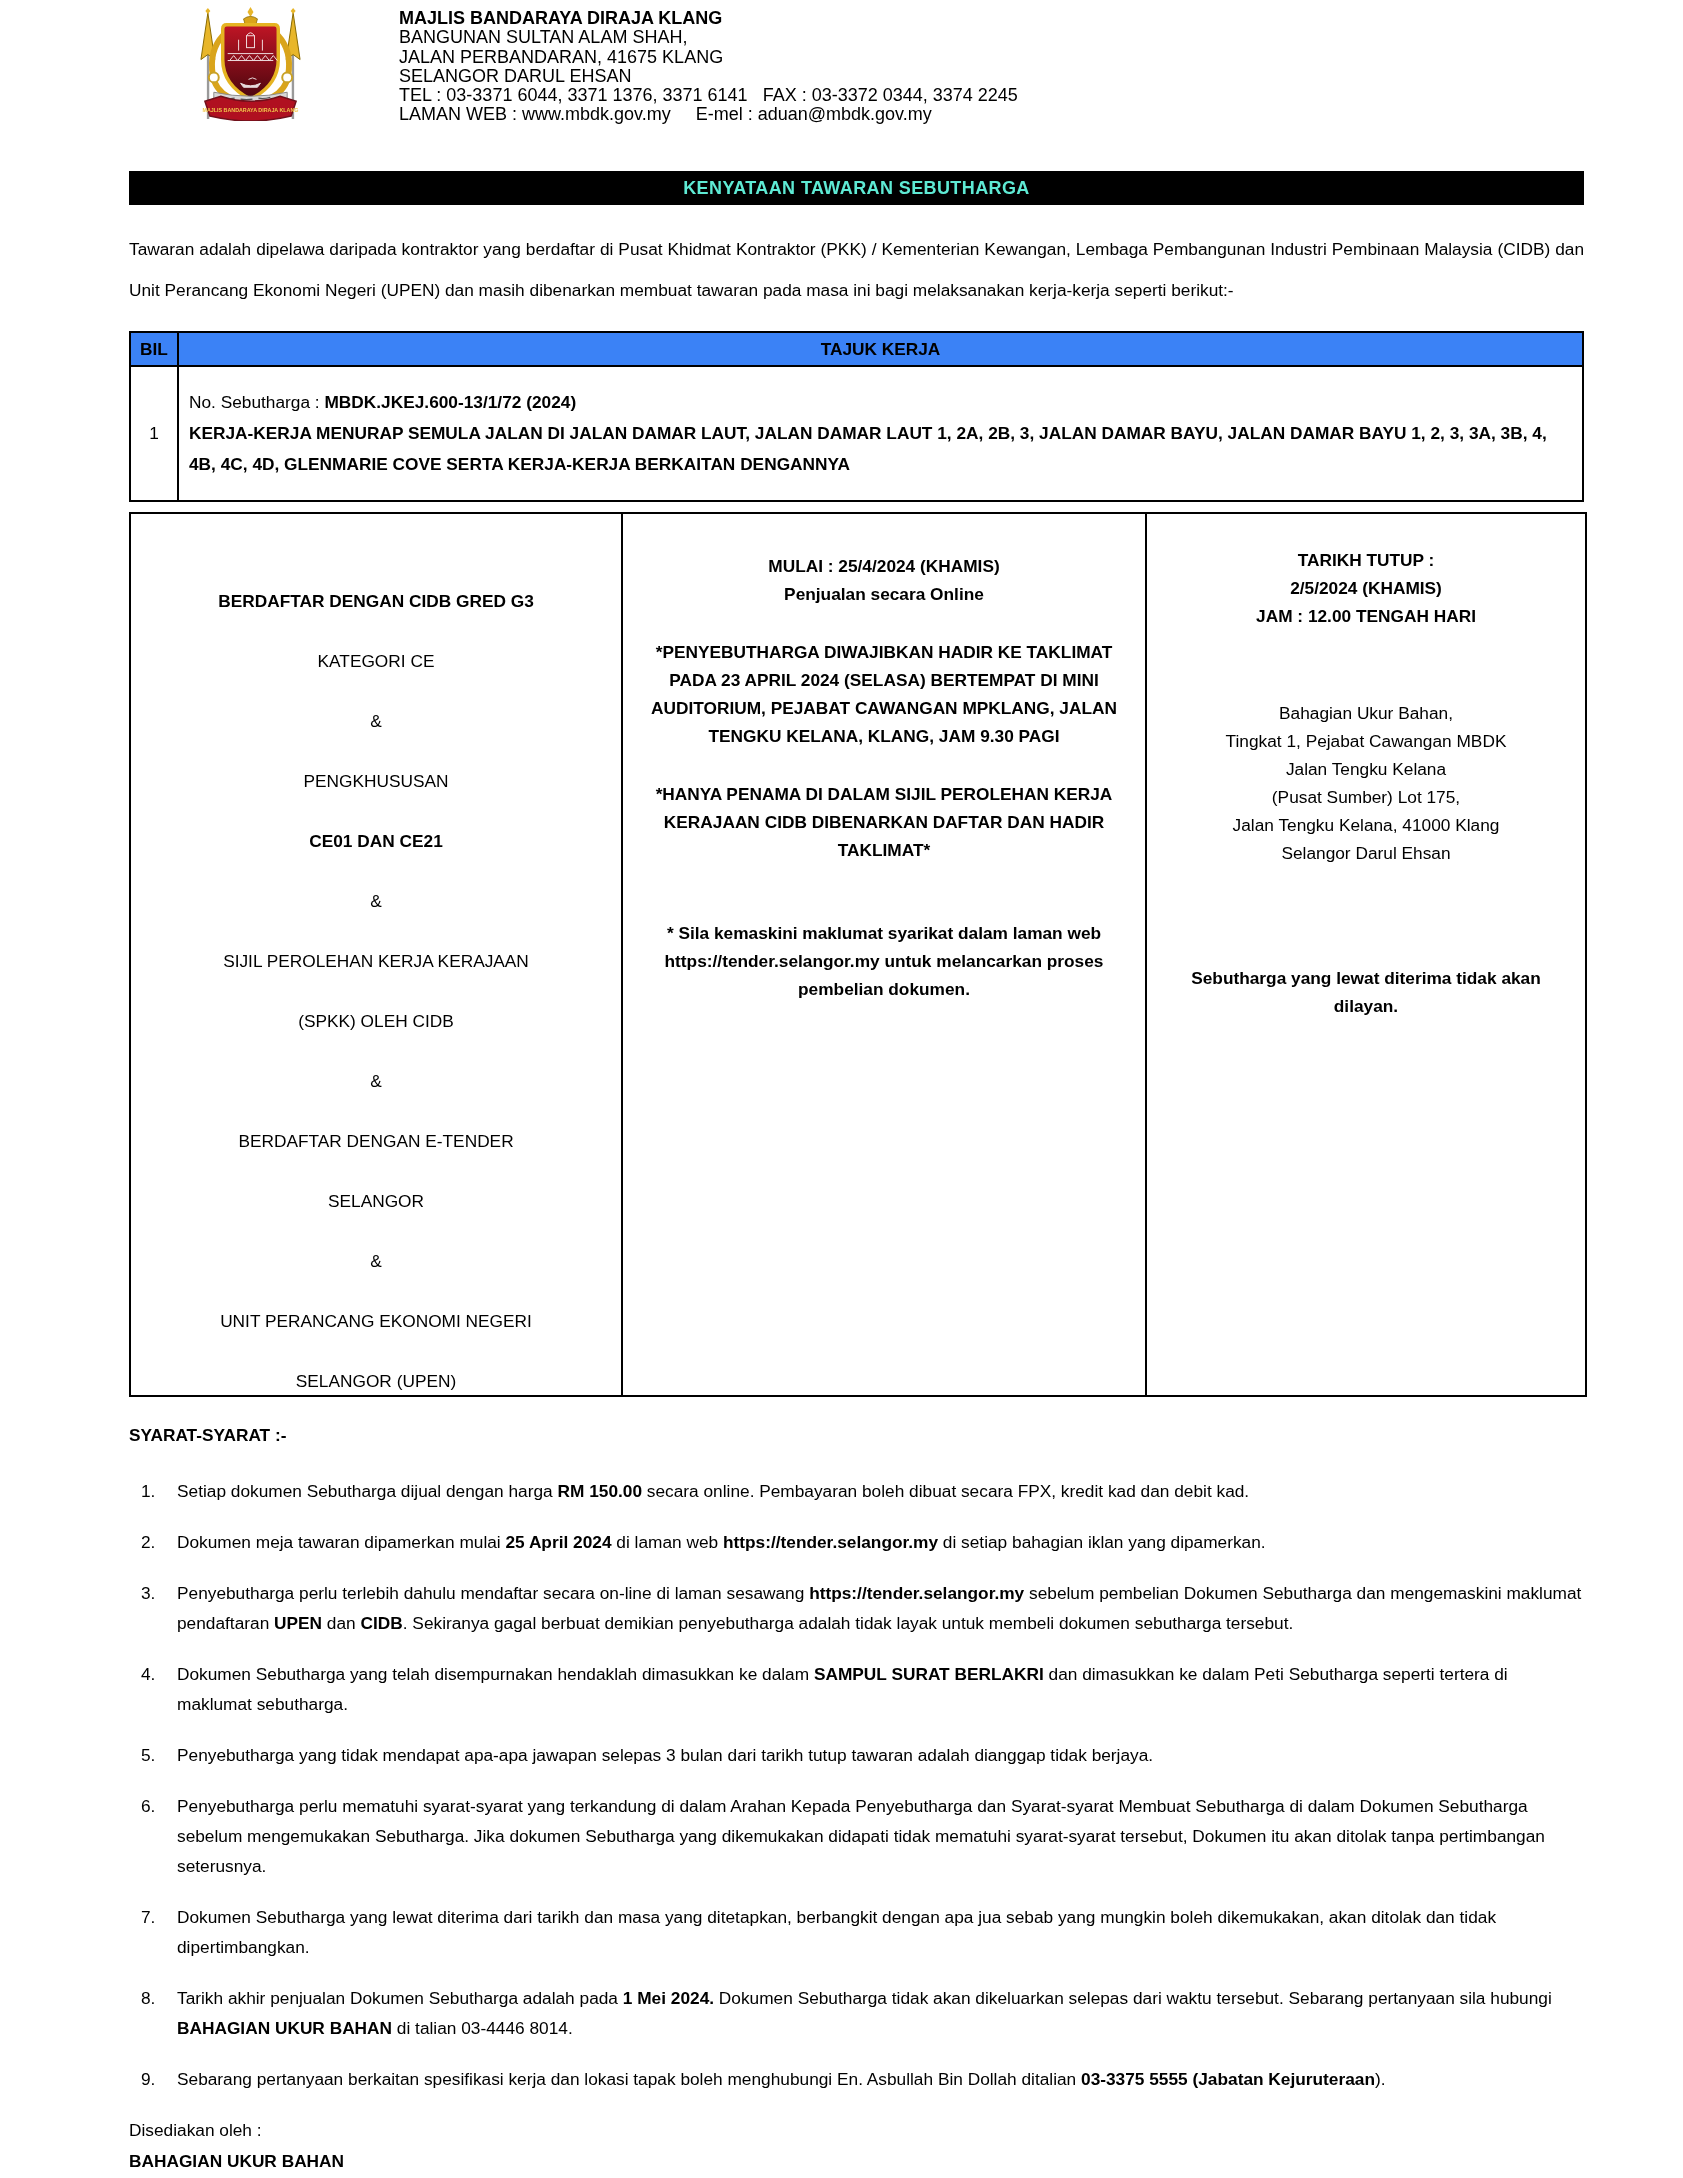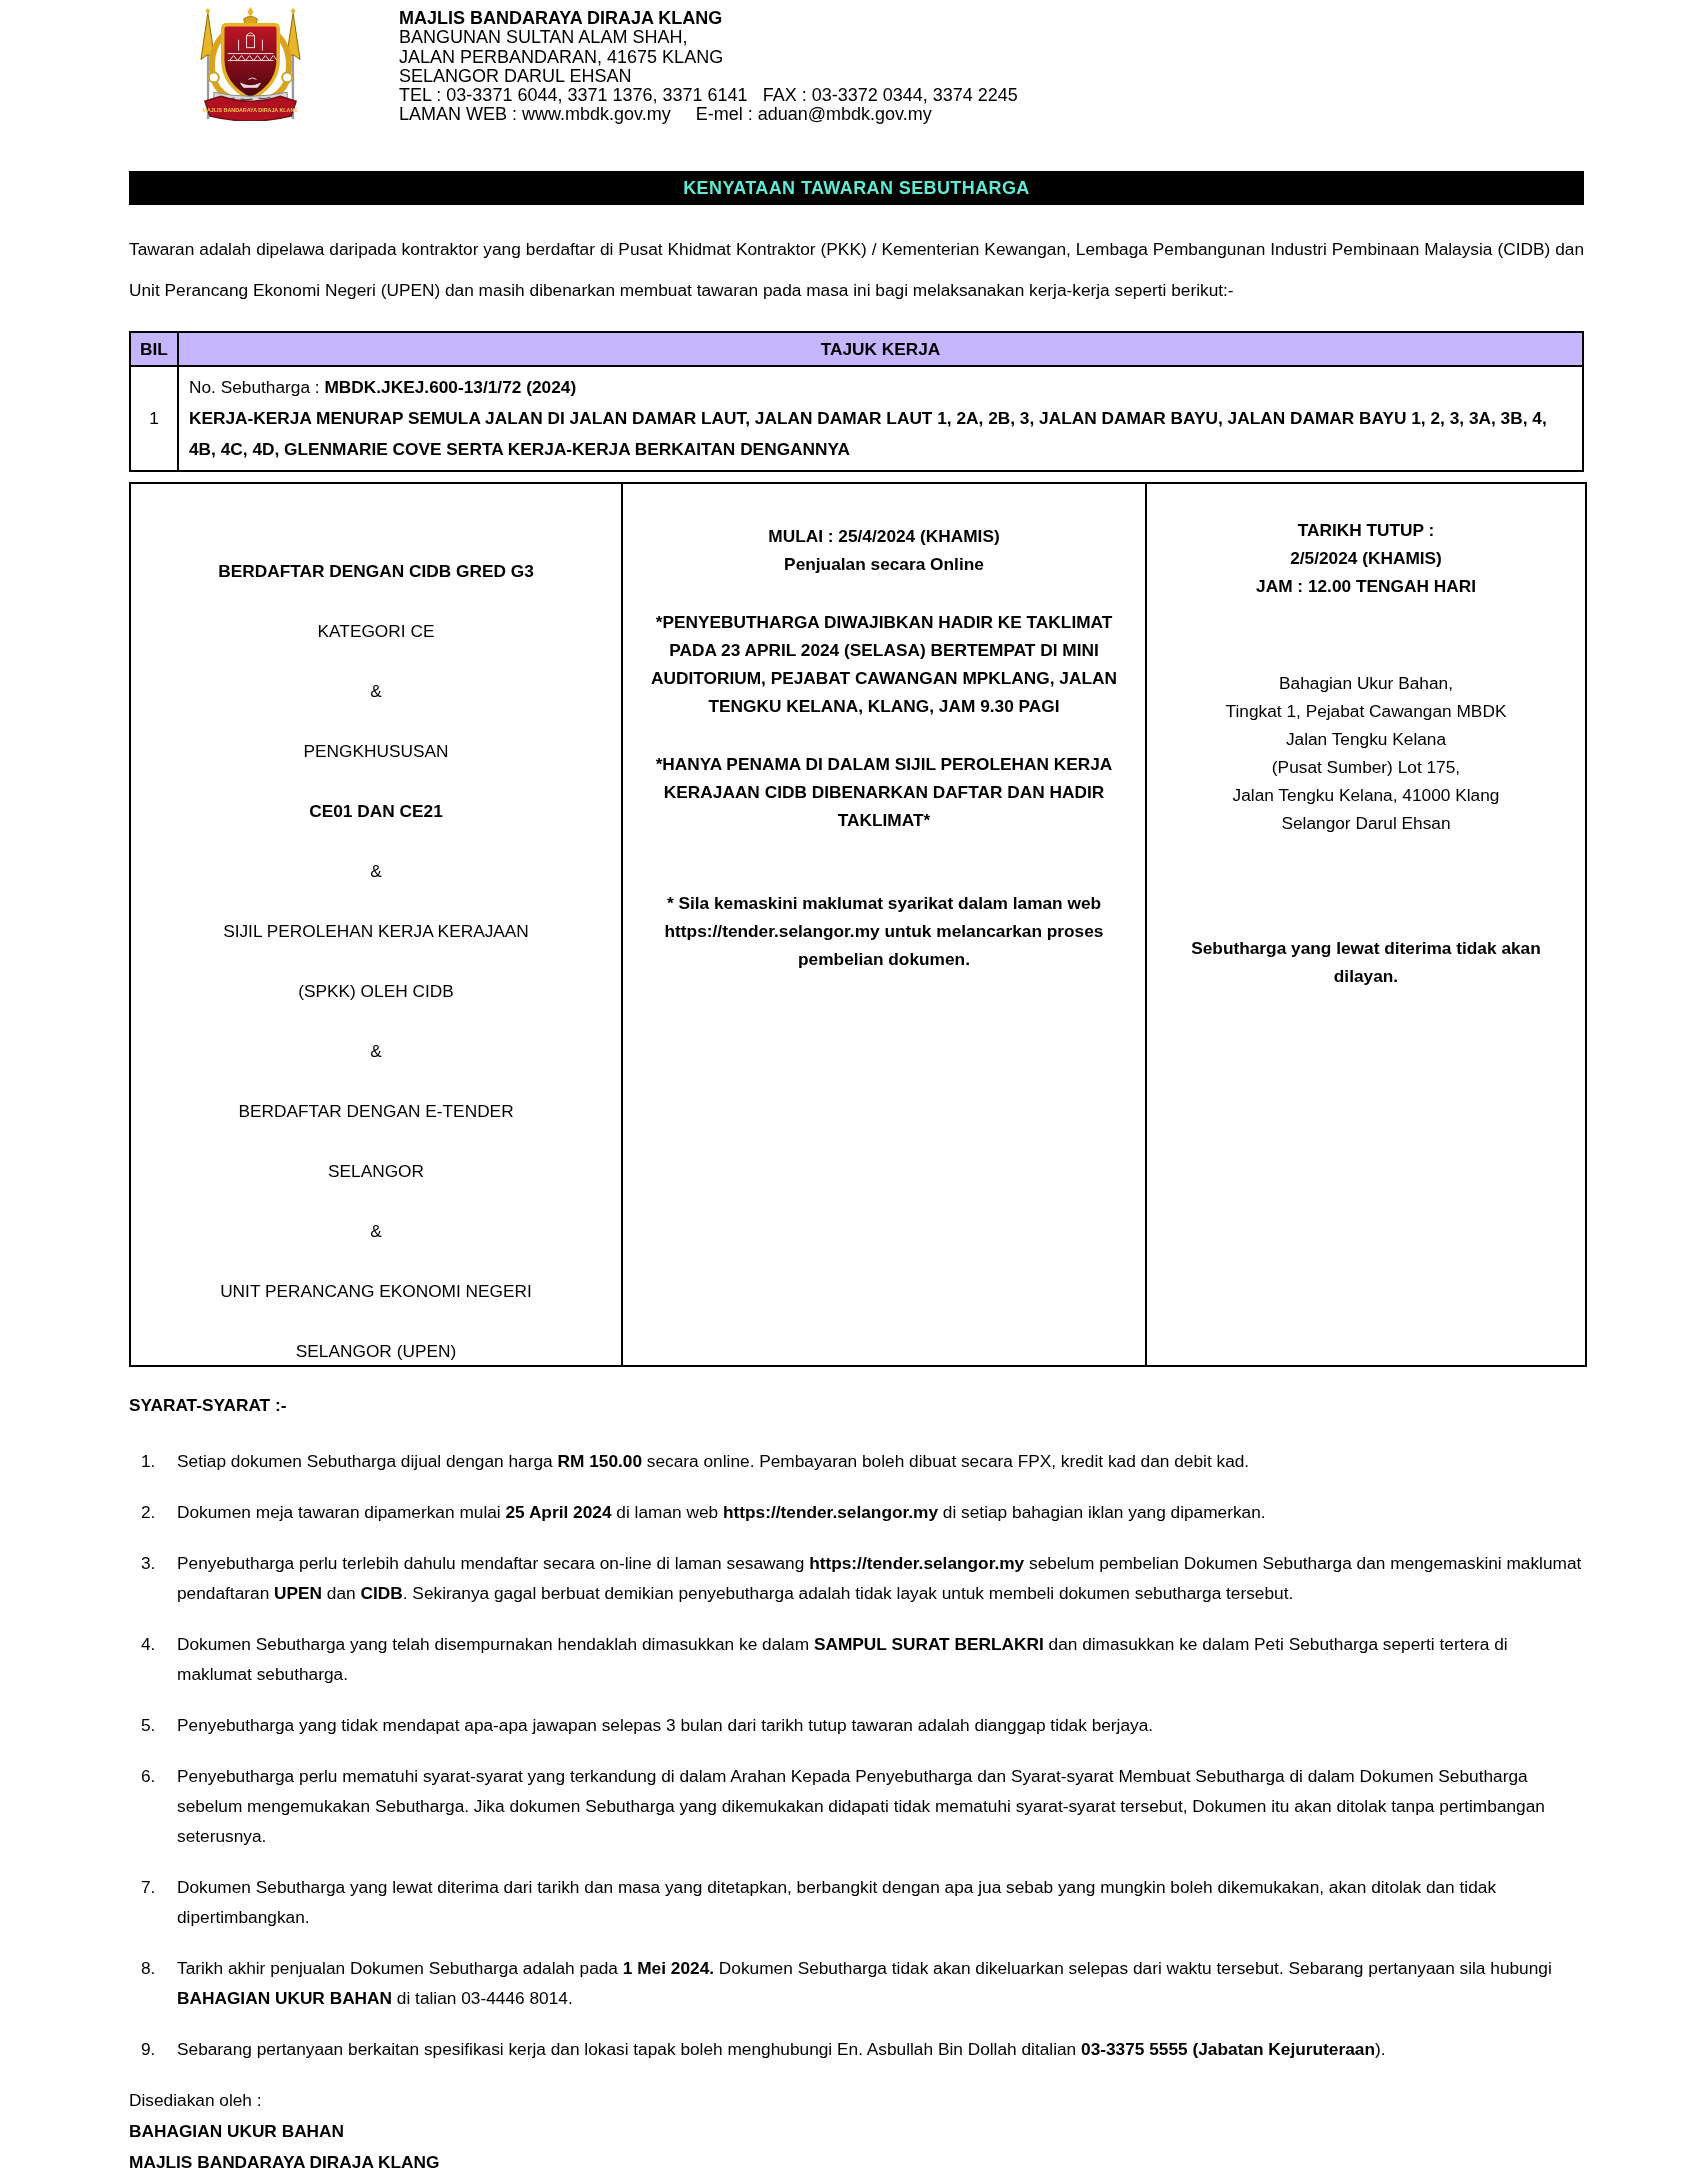--- a/index.html
+++ b/index.html
@@ -24,27 +24,27 @@
     height:34px; line-height:34px; text-align:center;
     font-weight:bold; font-size:18px; letter-spacing:0.4px;
   }
 
   
   .intro { margin-top:24px; font-size:17.3px; line-height:41px; text-align:justify; }
 
   
   table { border-collapse:collapse; width:100%; table-layout:fixed; }
   th, td { border:2px solid #000; }
-  th { background:#c4b5fd; font-size:17.3px; line-height:26px; font-weight:bold; padding:3px 6px; }
+  th { background:#3b82f6; font-size:17.3px; line-height:26px; font-weight:bold; padding:3px 6px; }
 
   .job-table { margin-top:20px; }
   .job-table .th-bil { width:48px; }
   .job-table td { vertical-align:middle; }
   .job-table .td-bil { text-align:center; font-size:17.3px; }
-  .job-table .td-job { padding:5px 10px; font-size:17.3px; line-height:31px; }
+  .job-table .td-job { padding:20px 10px; font-size:17.3px; line-height:31px; }
   .job-table .jobtitle { font-weight:bold; }
 
   .info-table { margin-top:10px; }
   .info-table th { height:59px; vertical-align:middle; text-align:center; }
   .info-table td { height:522px; vertical-align:top; text-align:center; font-size:17.3px; line-height:28px; padding:0 10px; }
   .cellflex { height:100%; display:flex; flex-direction:column; overflow:hidden; }
   .c1 .cellflex { padding-top:73px;gap:32px; }
   .c2 .cellflex p { margin:0; font-weight:bold; }
   .c2 .cellflex p:nth-of-type(1) { margin-top:38px; }
   .c2 .cellflex p:nth-of-type(2) { margin-top:0; }

